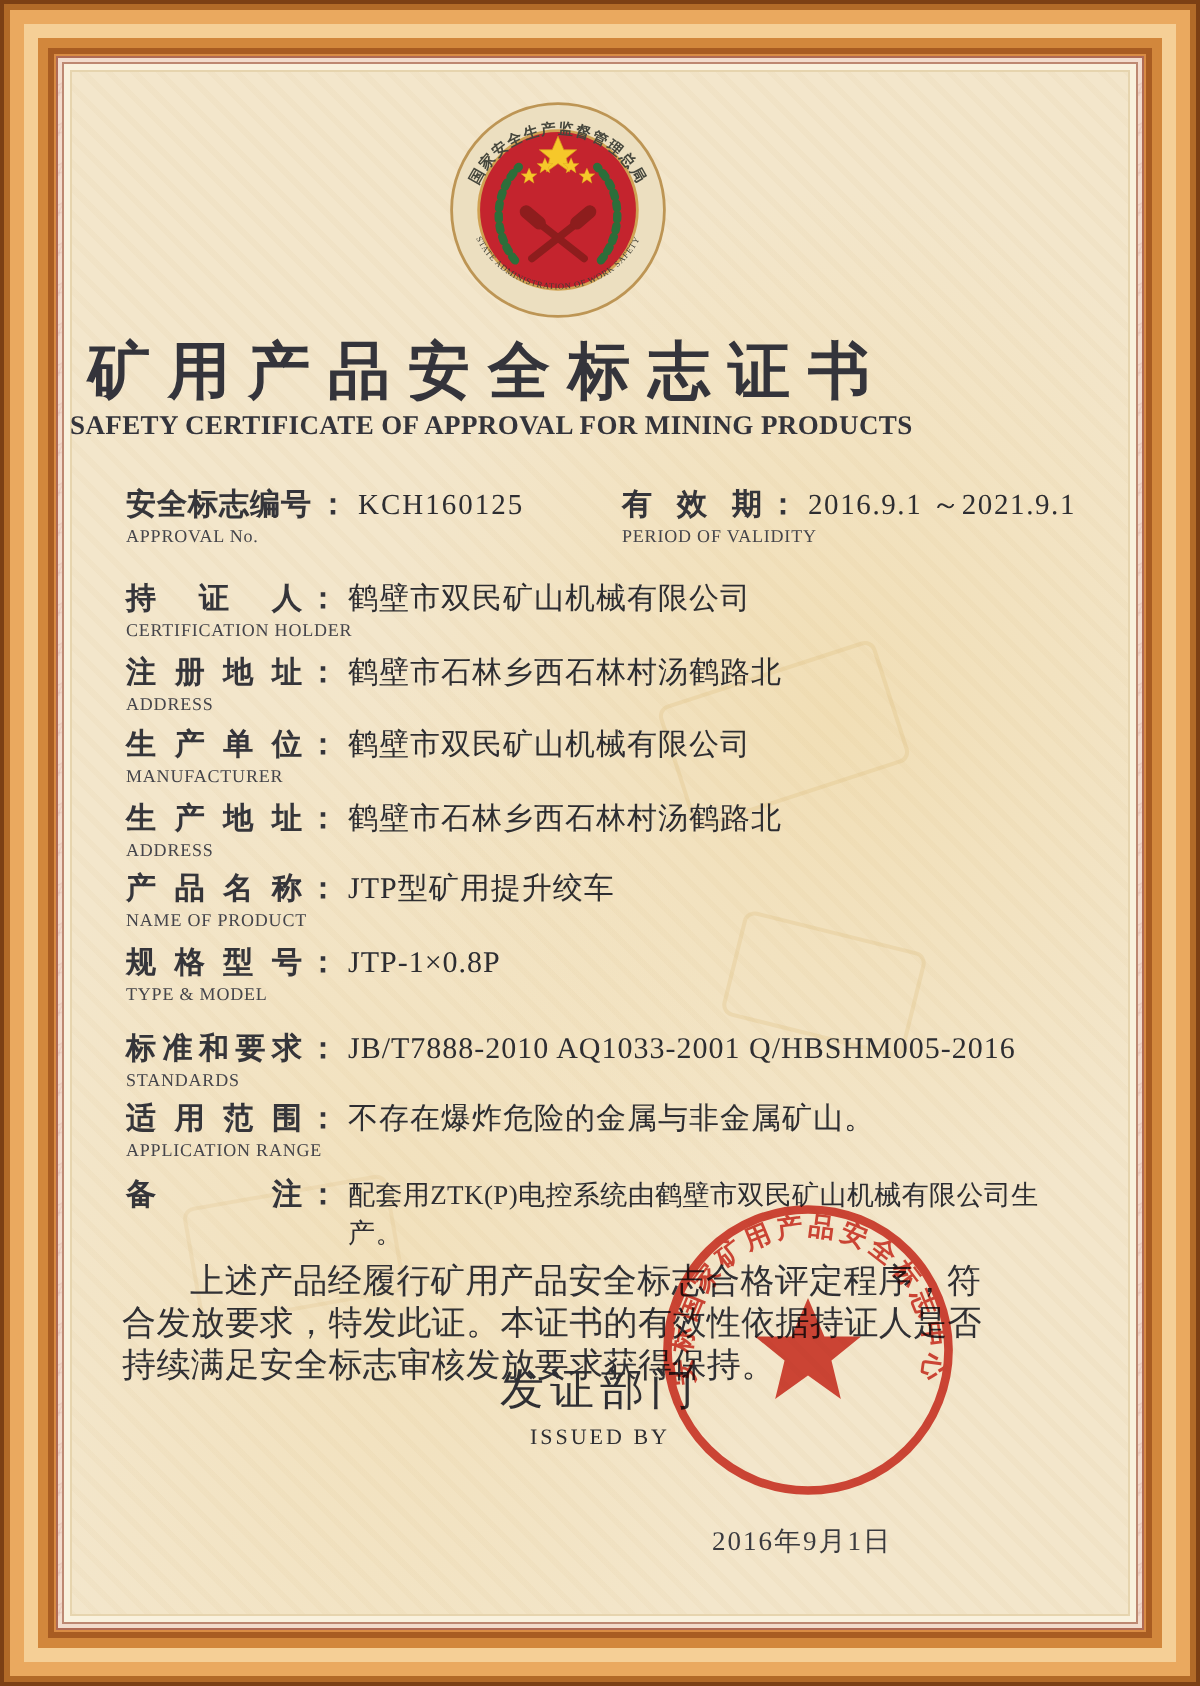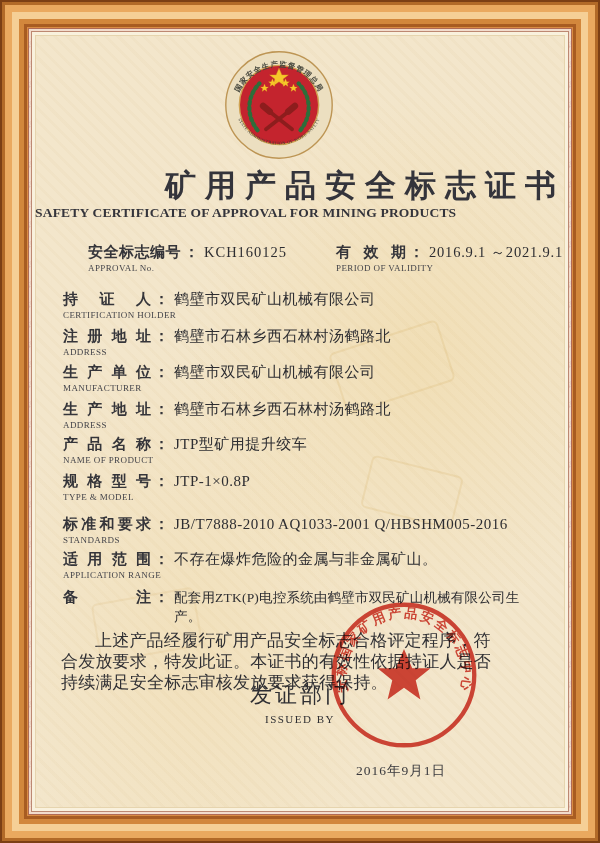--- a/index.html
+++ b/index.html
@@ -27,36 +27,36 @@
     background-image:
       radial-gradient(ellipse at 72% 42%, rgba(233,192,96,.20), transparent 42%),
       radial-gradient(ellipse at 30% 78%, rgba(233,192,96,.14), transparent 36%),
       repeating-linear-gradient(45deg, rgba(190,150,80,.045) 0 3px, transparent 3px 9px);}
   .wm{position:absolute;border:2px solid rgba(214,176,104,.22);border-radius:6px;pointer-events:none;}
   .wm1{width:110px;height:60px;left:300px;top:300px;transform:rotate(-18deg);}
   .wm2{width:90px;height:50px;left:330px;top:430px;transform:rotate(14deg);}
   .wm3{width:100px;height:56px;left:60px;top:560px;transform:rotate(-10deg);border-color:rgba(214,176,104,.16);}
   
   .emblem{position:absolute;left:188px;top:14px;}
-  .title{position:absolute;left:0;right:0;top:130px;text-align:right;
+  .title{position:absolute;left:0;right:0;top:130px;text-align:left;
     font-size:31px;font-weight:bold;letter-spacing:9px;margin-left:9px;color:#34343b;}
   .subtitle{position:absolute;left:0;right:0;top:170px;text-align:left;
     font-size:13.5px;font-weight:bold;letter-spacing:.2px;color:#34343b;}
   
   .row{position:absolute;left:28px;right:22px;}
   .zh{display:flex;align-items:baseline;}
   .lab{display:inline-block;width:88px;font-weight:bold;font-size:15px;color:#35353a;
        text-align:justify;text-align-last:justify;white-space:nowrap;}
   .lab.narrow{width:70px;}
   .lab.auto{width:auto;text-align-last:auto;letter-spacing:.5px;}
   .co{font-weight:bold;font-size:15px;color:#35353a;margin:0 5px 0 3px;}
   .val{font-size:15px;color:#2d2d31;letter-spacing:.5px;flex:1;}
   .val.small{font-size:13.5px;letter-spacing:.2px;line-height:19px;}
   .en{font-size:9px;letter-spacing:.4px;color:#44444a;margin-top:1px;}
-  .half{position:absolute;top:0;margin-left:25px;}
+  .half{position:absolute;top:0;}
   .statement{position:absolute;left:26px;width:438px;top:595px;font-size:17px;
     line-height:21px;color:#303034;text-indent:2em;letter-spacing:.2px;}
   .issuer{position:absolute;left:200px;width:130px;top:645px;text-align:center;color:#2f2f33;}
   .issuer .cn{font-size:22px;letter-spacing:3px;}
   .issuer .en2{font-size:11px;letter-spacing:1.5px;margin-top:3px;}
   .date{position:absolute;left:281px;width:170px;top:679px;text-align:center;
     font-size:13.5px;color:#3a3a3e;letter-spacing:1px;margin-top:48px;}
   .stamp{position:absolute;left:292px;top:563px;opacity:.88;mix-blend-mode:multiply;}
 </style>
 </head>

